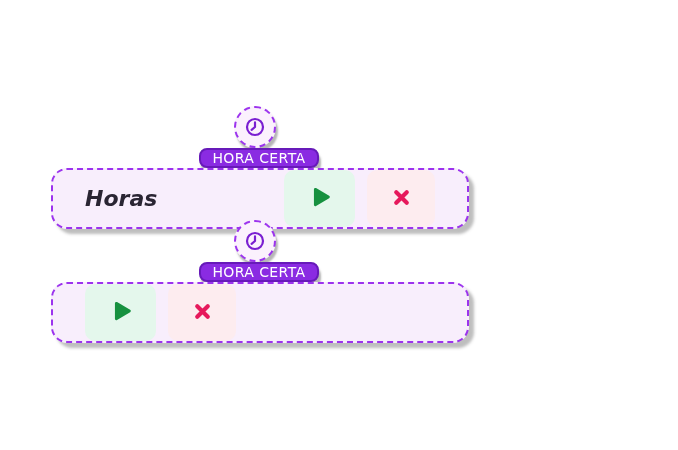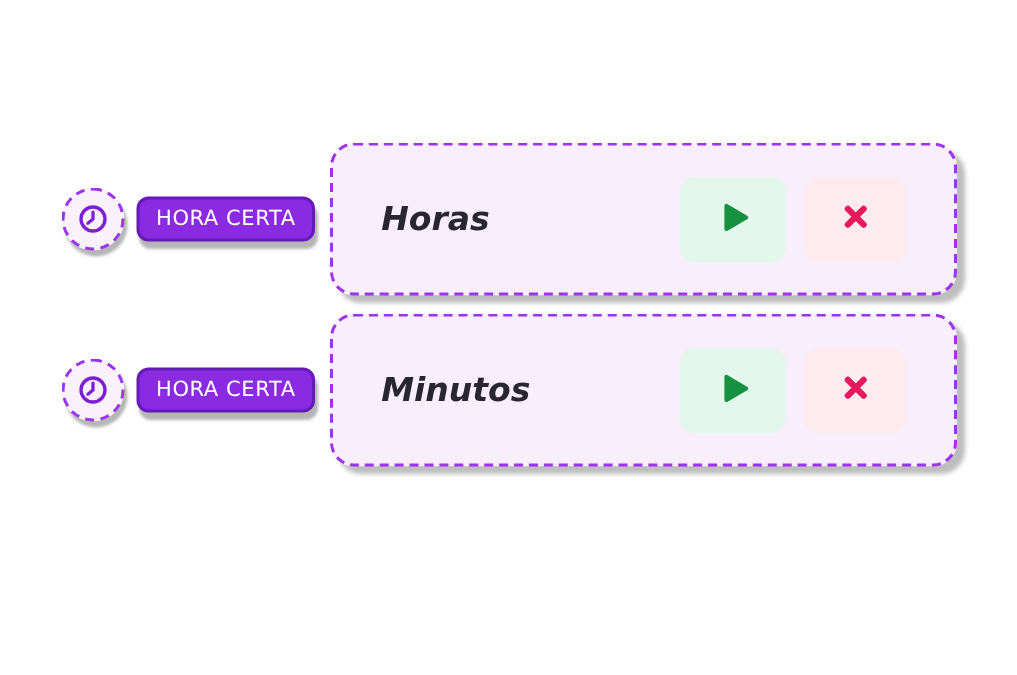--- a/index.html
+++ b/index.html
@@ -24,20 +24,21 @@
     position:relative;
     overflow:hidden;
   }
   .canvas{position:absolute;inset:0;}
   .row{
     position:absolute;
     left:41px;
     height:80px;
     display:flex;
     align-items:center;
+    flex-direction:column;
   }
   .row-1{top:106px;}
   .row-2{top:220px;}
 
   .clock-badge{
     width:42px;height:42px;
     flex:0 0 42px;
     border:2px dashed var(--dash-purple);
     border-radius:50%;
     background:var(--icon-bg);
@@ -142,21 +143,20 @@
         <svg width="24" height="24" viewBox="0 0 24 24" fill="none">
           <circle cx="12" cy="12" r="8" stroke="var(--clock-purple)" stroke-width="2.2"></circle>
           <path d="M12 7.4 V12 L8.6 14.8" stroke="var(--clock-purple)" stroke-width="2.2" stroke-linecap="round" stroke-linejoin="round"></path>
         </svg>
       </span>
     </div>
     <div class="tag">
       <span>HORA CERTA</span>
     </div>
     <div class="panel">
-      <div class="panel-title">Minutos</div>
       <button class="btn btn-play">
         <span>
           <svg width="28" height="30" viewBox="0 0 24 24">
             <path d="M8 5.4 L19.2 12 L8 18.6 Z" fill="var(--play-green)" stroke="var(--play-green)" stroke-width="2.4" stroke-linejoin="round"></path>
           </svg>
         </span>
       </button>
       <button class="btn btn-delete">
         <span>
           <svg width="21" height="21" viewBox="0 0 24 24" fill="none">

